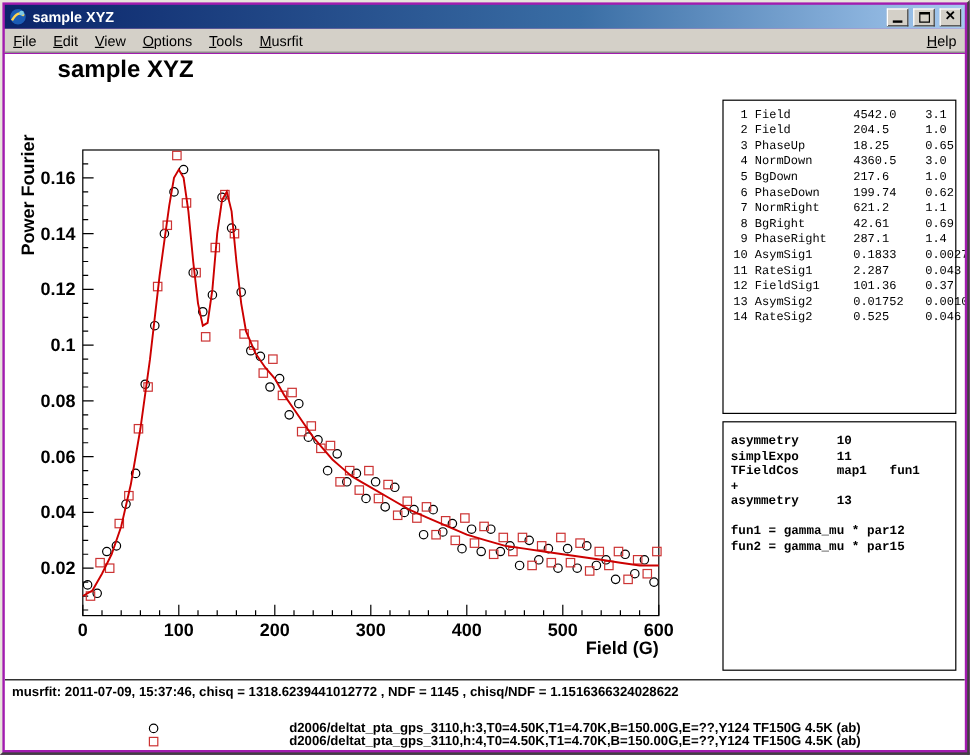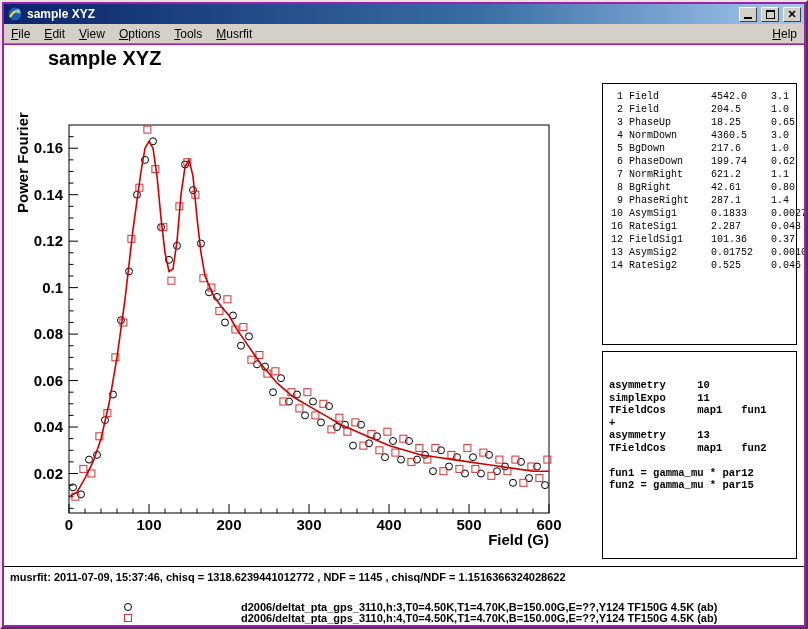--- a/index.html
+++ b/index.html
@@ -37,21 +37,21 @@
   .canvas-title { position:absolute; left:44px; top:2px; font-size:20px; font-weight:bold; color:#000; }
   .plot-svg { position:absolute; left:0; top:0; }
   .tick-label { font:bold 15px "Liberation Sans", sans-serif; fill:#000; }
   .axis-title { font:bold 15px "Liberation Sans", sans-serif; fill:#000; }
   .side-panel {
     position:absolute; left:598px; width:195px; background:#ffffff;
     border:1px solid #000;
     font-family:"Liberation Mono", monospace; color:#000;
   }
   .panel-params { top:38px; height:262px; padding:6px 4px; }
-  .panel-theory { top:306px; height:208px; padding:27px 6px; font-weight:bold; }
+  .panel-theory { top:306px; height:208px; padding:10px 6px; font-weight:bold; }
   .param-row { display:grid; grid-template-columns:16px 76px 54px auto; column-gap:6px; font-size:10px; line-height:13px; white-space:nowrap; }
   .param-row .c-n { text-align:right; }
   .theory-line { font-size:10.5px; line-height:12.5px; white-space:pre; }
   .hline { position:absolute; left:0; top:521px; width:100%; height:1px; background:#000; }
   .stats-line { position:absolute; left:6px; top:526px; font-size:11px; font-weight:bold; color:#000; white-space:nowrap; }
   .legend-row { position:absolute; left:0; width:100%; height:18px; }
   .legend-marker { position:absolute; left:120px; top:4px; width:8px; height:8px; background:transparent; }
   .legend-marker.circle { border:1px solid #000; border-radius:50%; }
   .legend-marker.square { border:1px solid #cc3333; }
   .legend-label { position:absolute; left:237px; top:2px; font-size:11px; font-weight:bold; color:#000; white-space:nowrap; }
@@ -353,36 +353,36 @@
           <div class="param-row">
             <span class="c-n">7</span>
             <span class="c-name">NormRight</span>
             <span class="c-val">621.2</span>
             <span class="c-err">1.1</span>
           </div>
           <div class="param-row">
             <span class="c-n">8</span>
             <span class="c-name">BgRight</span>
             <span class="c-val">42.61</span>
-            <span class="c-err">0.80</span>
+            <span class="c-err">0.69</span>
           </div>
           <div class="param-row">
             <span class="c-n">9</span>
             <span class="c-name">PhaseRight</span>
             <span class="c-val">287.1</span>
             <span class="c-err">1.4</span>
           </div>
           <div class="param-row">
             <span class="c-n">10</span>
             <span class="c-name">AsymSig1</span>
             <span class="c-val">0.1833</span>
             <span class="c-err">0.0027</span>
           </div>
           <div class="param-row">
-            <span class="c-n">16</span>
+            <span class="c-n">11</span>
             <span class="c-name">RateSig1</span>
             <span class="c-val">2.287</span>
             <span class="c-err">0.043</span>
           </div>
           <div class="param-row">
             <span class="c-n">12</span>
             <span class="c-name">FieldSig1</span>
             <span class="c-val">101.36</span>
             <span class="c-err">0.37</span>
           </div>
@@ -401,21 +401,20 @@
         </div>
     </div>
 
     <div class="side-panel panel-theory">
       <div>
           <div class="theory-line">asymmetry     10</div>
           <div class="theory-line">simplExpo     11</div>
           <div class="theory-line">TFieldCos     map1   fun1</div>
           <div class="theory-line">+</div>
           <div class="theory-line">asymmetry     13</div>
-          <div class="theory-line">TFieldCos     map1   fun2</div>
           <div class="theory-line"> </div>
           <div class="theory-line">fun1 = gamma_mu * par12</div>
           <div class="theory-line">fun2 = gamma_mu * par15</div>
         </div>
     </div>
 
     <div class="hline"></div>
     <div class="stats-line">musrfit: 2011-07-09, 15:37:46, chisq = 1318.6239441012772 , NDF = 1145 , chisq/NDF = 1.1516366324028622</div>
     <div>
         <div class="legend-row" style="top: 554px;">

